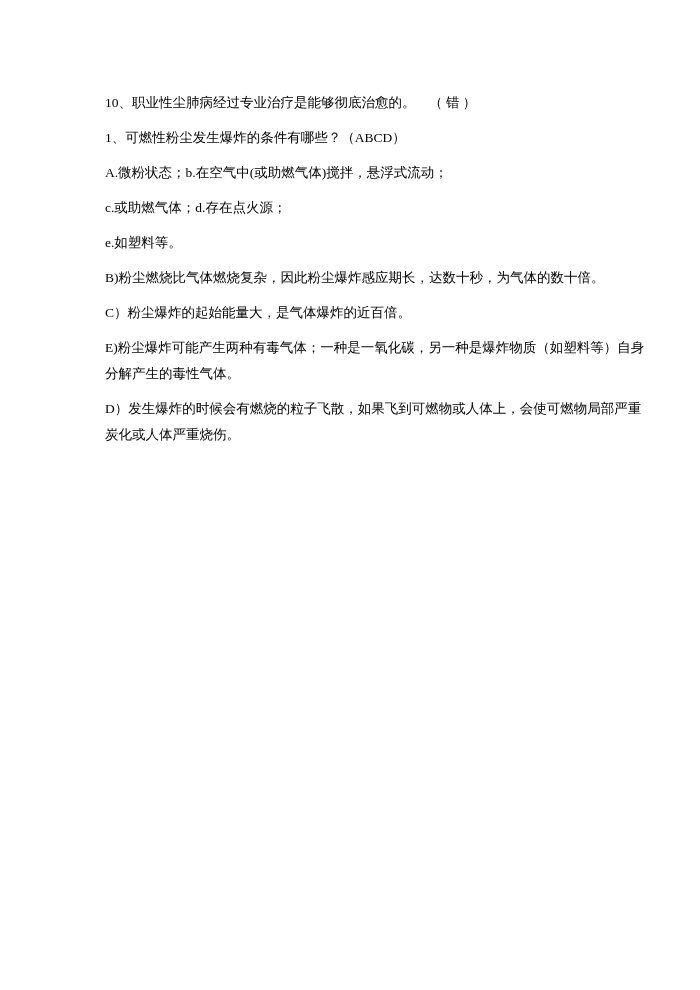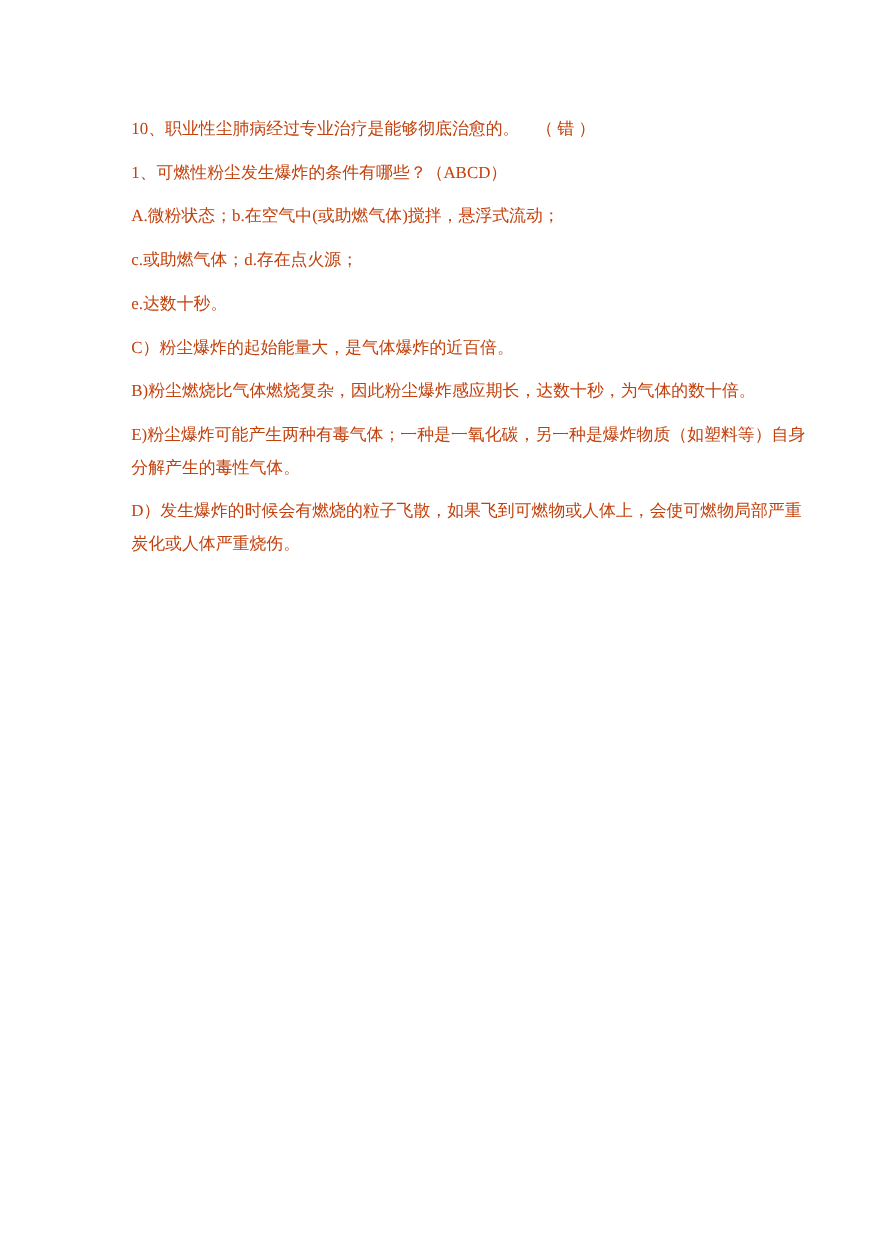--- a/index.html
+++ b/index.html
@@ -18,35 +18,35 @@
   .content {
     position: absolute;
     top: 90px;
     left: 105px;
     right: 60px;
   }
   .para {
     margin: 0 0 9px 0;
     font-size: 13.5px;
     line-height: 26px;
-    color: #c2410c;
+    color: #000000;
     white-space: pre;
     letter-spacing: 0;
   }
 </style>
 </head>
 <body>
 
 <div class="page">
   <div class="content">
     <p class="para">10、职业性尘肺病经过专业治疗是能够彻底治愈的。　（ 错 ）</p>
     <p class="para">1、可燃性粉尘发生爆炸的条件有哪些？（ABCD）</p>
     <p class="para">A.微粉状态；b.在空气中(或助燃气体)搅拌，悬浮式流动；</p>
     <p class="para">c.或助燃气体；d.存在点火源；</p>
-    <p class="para">e.达数十秒。</p>
+    <p class="para">e.如塑料等。</p>
+    <p class="para">B)粉尘燃烧比气体燃烧复杂，因此粉尘爆炸感应期长，达数十秒，为气体的数十倍。</p>
     <p class="para">C）粉尘爆炸的起始能量大，是气体爆炸的近百倍。</p>
-    <p class="para">B)粉尘燃烧比气体燃烧复杂，因此粉尘爆炸感应期长，达数十秒，为气体的数十倍。</p>
     <p class="para">E)粉尘爆炸可能产生两种有毒气体；一种是一氧化碳，另一种是爆炸物质（如塑料等）自身
 分解产生的毒性气体。</p>
     <p class="para">D）发生爆炸的时候会有燃烧的粒子飞散，如果飞到可燃物或人体上，会使可燃物局部严重
 炭化或人体严重烧伤。</p>
   </div>
 </div>
 
 </body></html>

